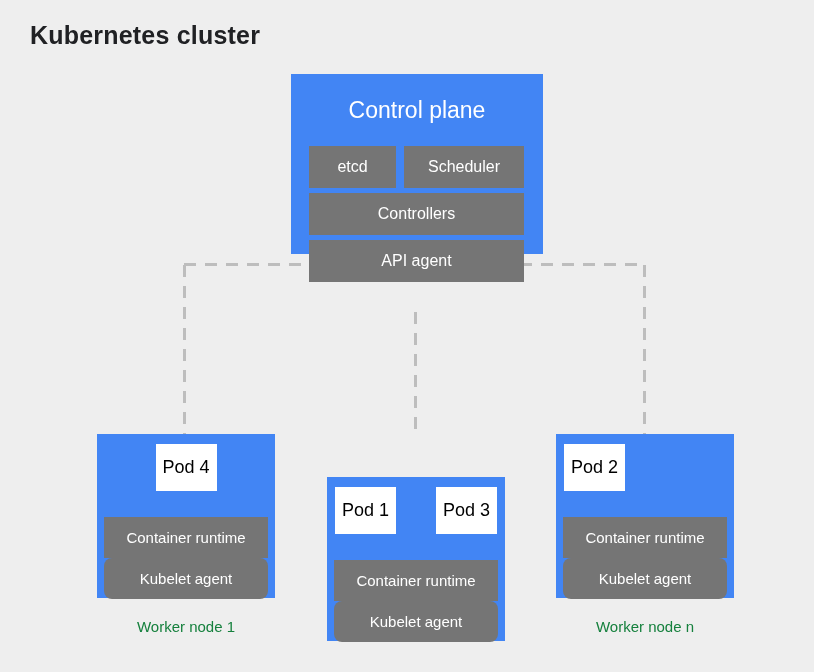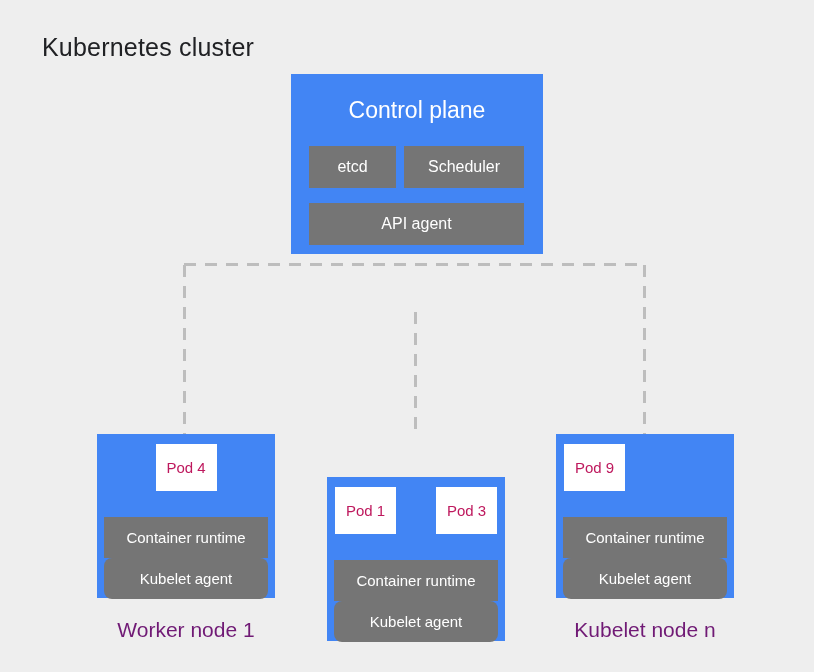--- a/index.html
+++ b/index.html
@@ -10,23 +10,23 @@
     height: 672px;
     background: #EEEEEE;
     font-family: "Liberation Sans", sans-serif;
     overflow: hidden;
   }
 
   .page-title {
     position: absolute;
     left: 30px;
     top: 21px;
-    margin: 12px;
+    margin: 0;
     font-size: 25px;
-    font-weight: 400;
+    font-weight: 700;
     color: #202124;
     letter-spacing: 0.2px;
   }
 
   
   .connector { position: absolute; }
   .h-line {
     left: 184px; top: 263px;
     width: 460px; height: 3px;
     background: repeating-linear-gradient(to right, #BDBDBD 0 12px, transparent 12px 21px);
@@ -50,21 +50,21 @@
     margin-top: 23px;
     text-align: center;
     color: #FFFFFF;
     font-size: 23px;
   }
   .cp-components {
     position: absolute;
     left: 18px; right: 19px; top: 72px;
     display: flex;
     flex-direction: column;
-    gap: 15px;
+    gap: 5px;
   }
   .cp-row { display: flex; gap: 8px; }
   .component {
     background: #757575;
     color: #FFFFFF;
     font-size: 16px;
     height: 42px;
     display: flex;
     align-items: center;
     justify-content: center;
@@ -85,22 +85,22 @@
 
   .pod-row {
     display: flex;
     justify-content: space-between;
     padding: 10px 8px 0;
   }
   .pod-row.single { justify-content: center; }
   .pod {
     width: 61px; height: 47px;
     background: #FFFFFF;
-    color: #be185d;
-    font-size: 15px;
+    color: #000000;
+    font-size: 18px;
     display: flex;
     align-items: center;
     justify-content: center;
   }
 
   .w-comp {
     position: absolute;
     left: 7px; right: 7px;
     height: 41px;
     background: #757575;
@@ -111,22 +111,22 @@
     justify-content: center;
   }
   .w-comp.runtime { top: 83px; }
   .w-comp.kubelet { top: 124px; border-radius: 8px; }
 
   .worker-label {
     position: absolute;
     top: 618px;
     width: 178px;
     text-align: center;
-    font-size: 21px;
-    color: #701a75;
+    font-size: 15px;
+    color: #15803d;
   }
   .label-1 { left: 97px; }
   .label-2 { left: 327px; }
   .label-3 { left: 556px; }
 </style>
 </head>
 <body>
 
 <div class="canvas">
 
@@ -137,20 +137,21 @@
   <div class="connector v-line v-center"></div>
   <div class="connector v-line v-right"></div>
 
   <div class="control-plane">
     <div class="cp-title">Control plane</div>
     <div class="cp-components">
       <div class="cp-row">
         <div class="component etcd">etcd</div>
         <div class="component scheduler">Scheduler</div>
       </div>
+      <div class="component full">Controllers</div>
       <div class="component full">API agent</div>
     </div>
   </div>
 
   <div class="worker worker-1">
     <div class="pod-row single">
       <div class="pod">Pod 4</div>
     </div>
     <div class="w-comp runtime">Container runtime</div>
     <div class="w-comp kubelet">Kubelet agent</div>
@@ -160,22 +161,22 @@
     <div class="pod-row">
       <div class="pod">Pod 1</div>
       <div class="pod">Pod 3</div>
     </div>
     <div class="w-comp runtime">Container runtime</div>
     <div class="w-comp kubelet">Kubelet agent</div>
   </div>
 
   <div class="worker worker-3">
     <div class="pod-row">
-      <div class="pod">Pod 9</div>
+      <div class="pod">Pod 2</div>
     </div>
     <div class="w-comp runtime">Container runtime</div>
     <div class="w-comp kubelet">Kubelet agent</div>
   </div>
 
   <div class="worker-label label-1">Worker node 1</div>
-  <div class="worker-label label-3">Kubelet node n</div>
+  <div class="worker-label label-3">Worker node n</div>
 
 </div>
 
 </body></html>

